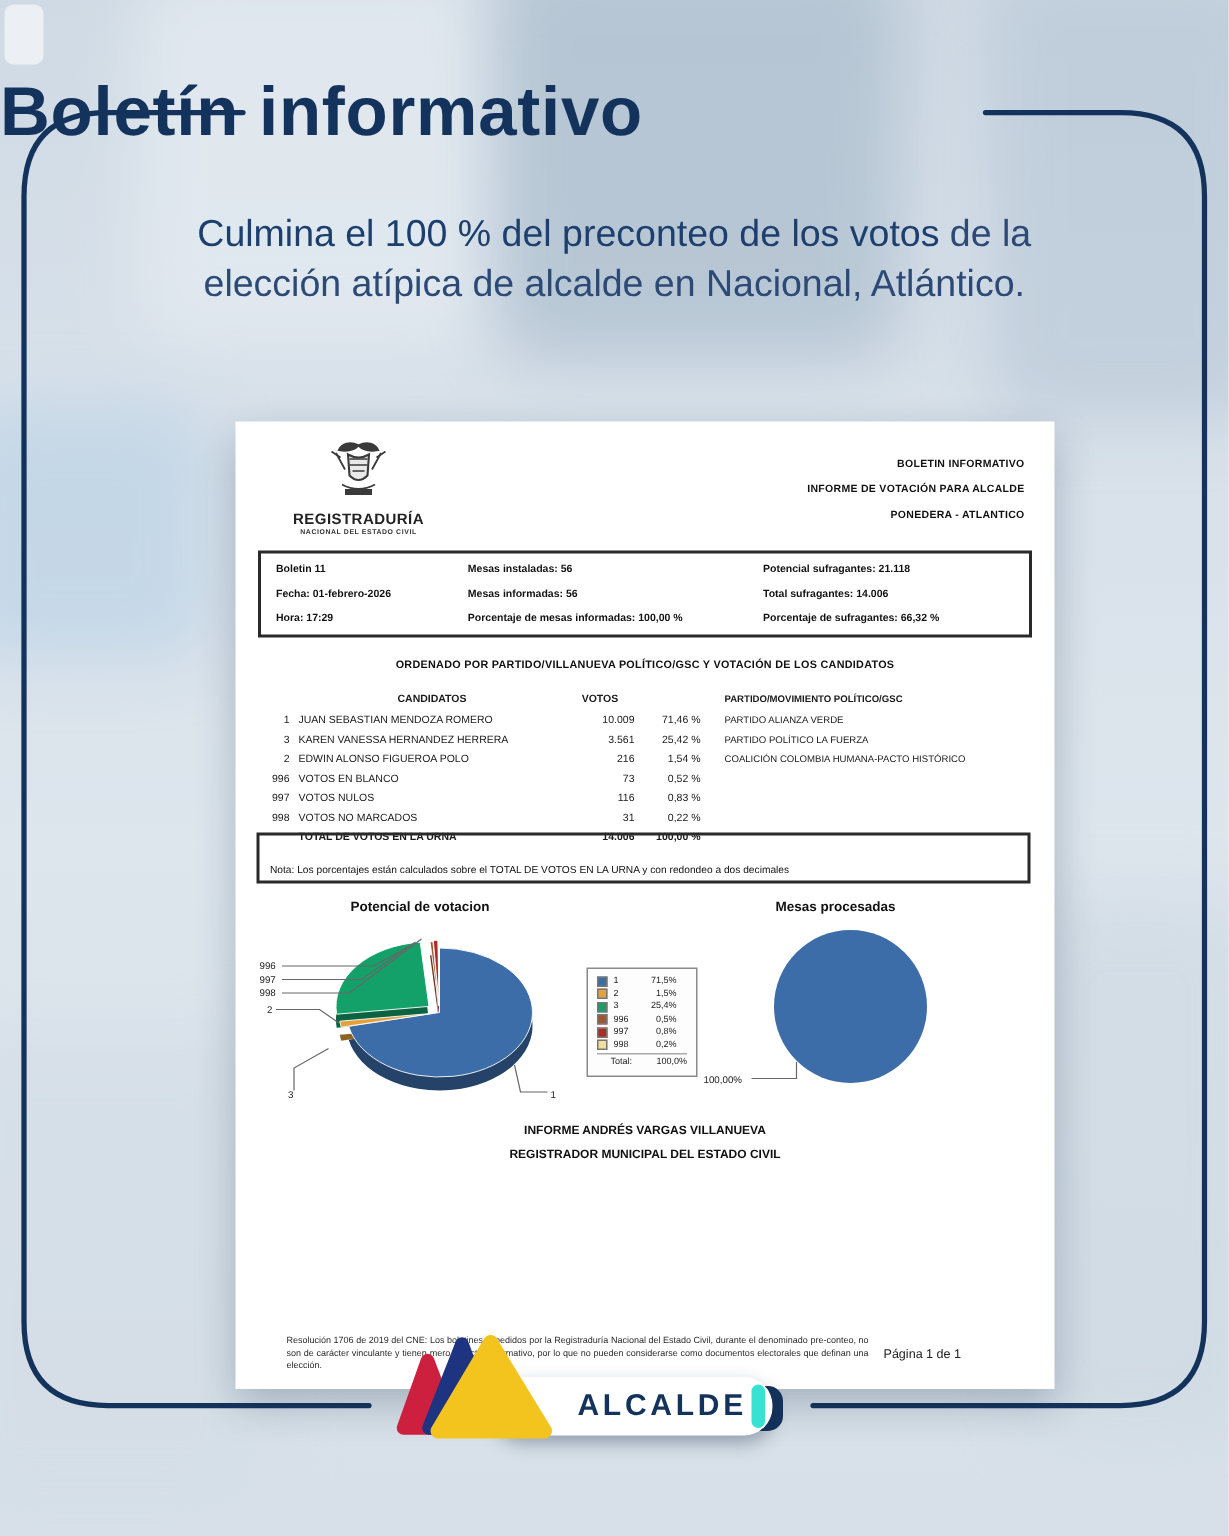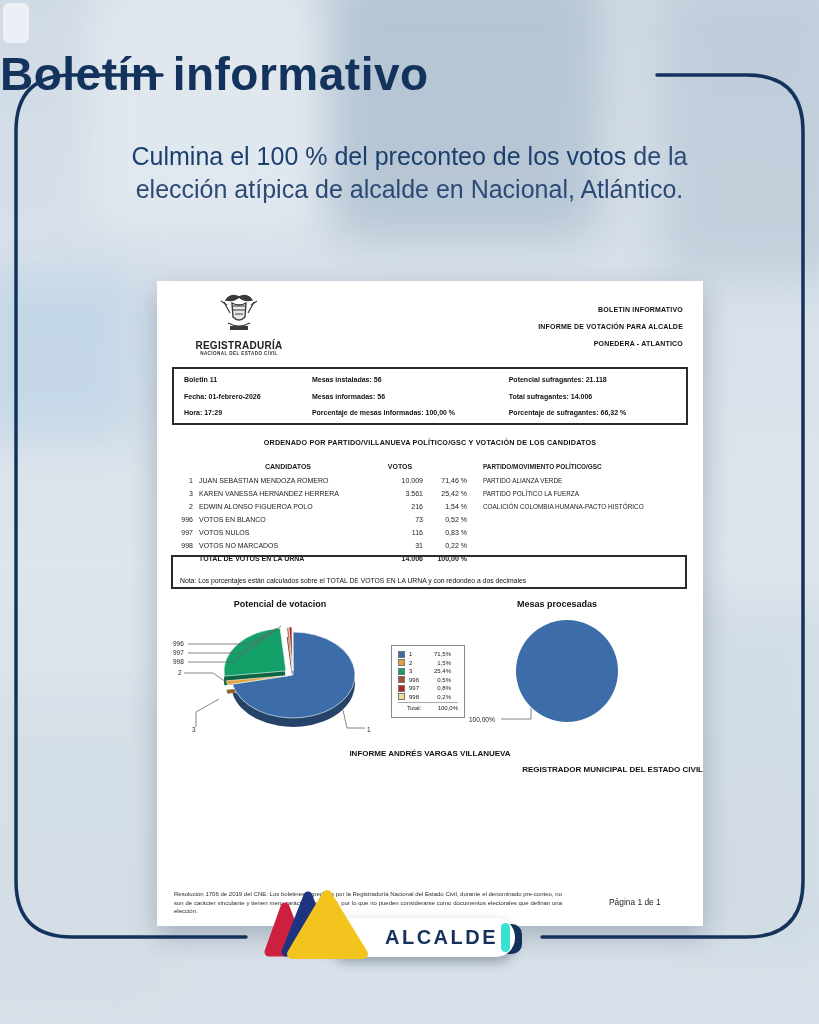--- a/index.html
+++ b/index.html
@@ -88,23 +88,23 @@
   }
   .legend-row{display:flex;align-items:center;height:8.5px;}
   .legend-swatch{width:5px;height:5px;margin-right:4px;border:.5px solid #777;flex:none;}
   .legend-name{width:16px;}
   .legend-val{width:26px;text-align:right;}
   .legend-total{border-top:1px solid #aaa;margin-top:1px;padding-top:1px;}
   .legend-total .legend-name{width:25px;margin-left:9px;}
 
   .signature{position:absolute;top:468px;left:0;right:0;text-align:center;}
   .sig-name{font-size:8px;font-weight:800;color:#111;}
-  .sig-title{font-size:8px;font-weight:800;color:#111;margin-top:7px;text-align:right;}
-
-  .doc-footer{position:absolute;left:17px;right:14px;bottom:10px;display:flex;gap:37px;}
+  .sig-title{font-size:8px;font-weight:800;color:#111;margin-top:7px;}
+
+  .doc-footer{position:absolute;left:34px;right:14px;bottom:10px;display:flex;}
   .foot-text{width:388px;font-size:6px;line-height:8.6px;color:#2b2b2b;text-align:justify;}
   .page-label{font-size:8.4px;color:#222;white-space:nowrap;margin-left:10px;margin-top:7px;}
 
   
   .pill-back{position:absolute;left:336px;top:924px;width:186px;height:30px;background:#14335c;border-radius:10px;}
   .pill{
     position:absolute;left:330px;top:918px;width:185px;height:39px;background:#ffffff;border-radius:19px;
     box-shadow:0 5px 12px rgba(20,40,70,.35);
     display:flex;align-items:center;justify-content:center;padding-left:38px;box-sizing:border-box;
   }

